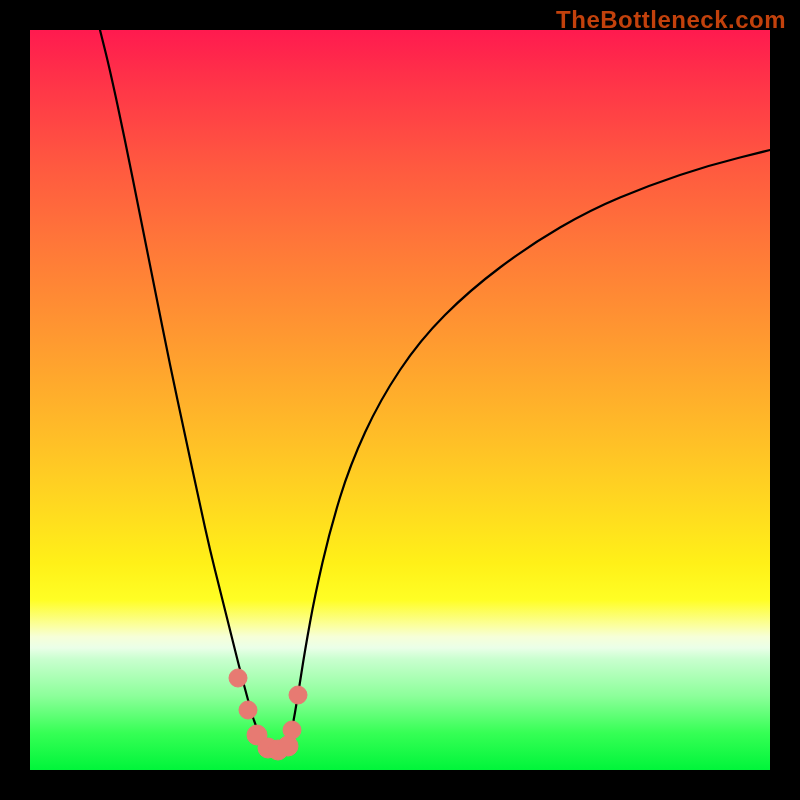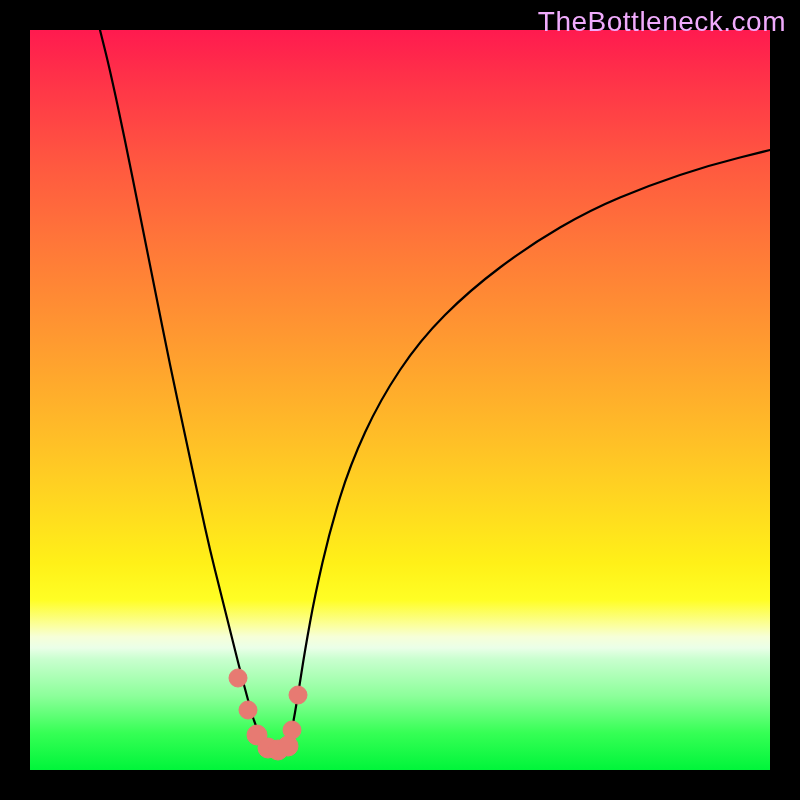--- a/index.html
+++ b/index.html
@@ -13,23 +13,23 @@
   .frame {
     width: 800px;
     height: 800px;
     background: #000;
     position: relative;
   }
   .watermark {
     position: absolute;
     top: 6px;
     right: 14px;
-    color: #f0abfc;
-    font-size: 28px;
-    font-weight: 400;
+    color: #c2410c;
+    font-size: 24px;
+    font-weight: 700;
     letter-spacing: 0.5px;
     z-index: 20;
   }
   .plot-area {
     position: absolute;
     
     left: 30px;
     top: 30px;
     width: 740px;
     height: 740px;

